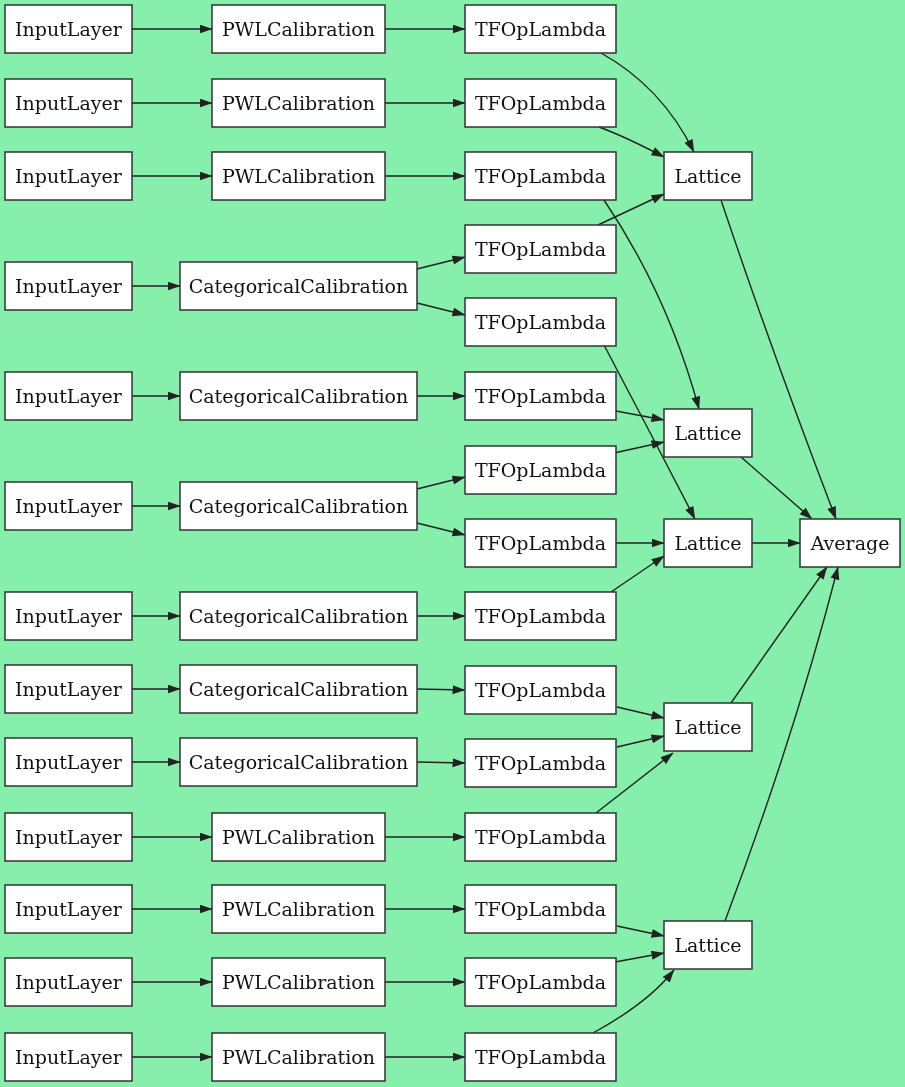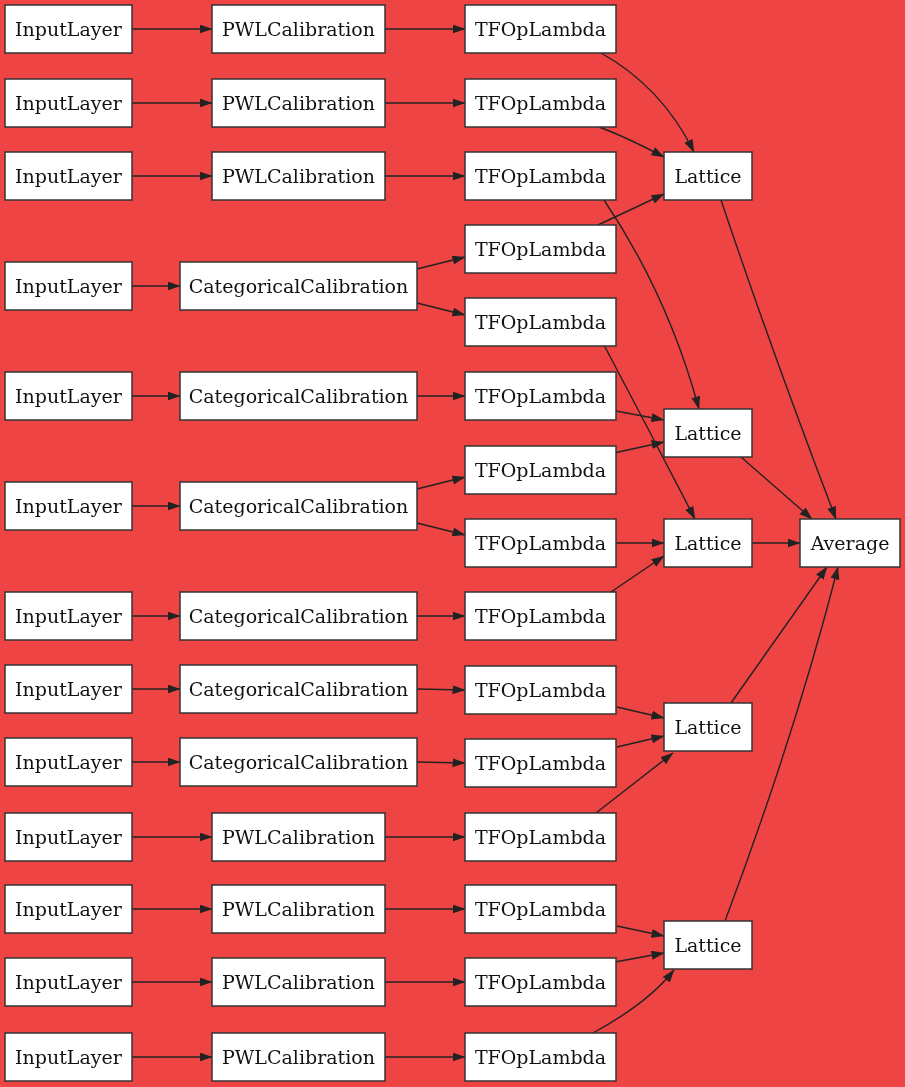--- a/index.html
+++ b/index.html
@@ -4,21 +4,21 @@
 <style>
   html, body {
     margin: 0;
     padding: 0;
     background: #ffffff;
   }
   #canvas {
     position: relative;
     width: 905px;
     height: 1087px;
-    background: #ef4444;
+    background: #86efac;
     overflow: hidden;
   }
   .node-box {
     fill: #ffffff;
     stroke: #333333;
     stroke-width: 1.5px;
   }
   .node-label {
     font-family: "DejaVu Serif", "Liberation Serif", serif;
     font-size: 19px;

